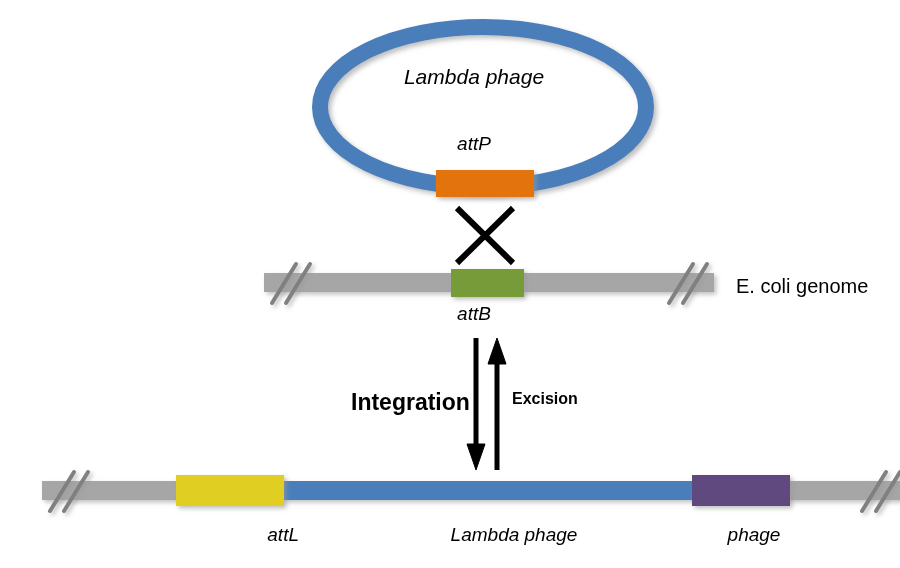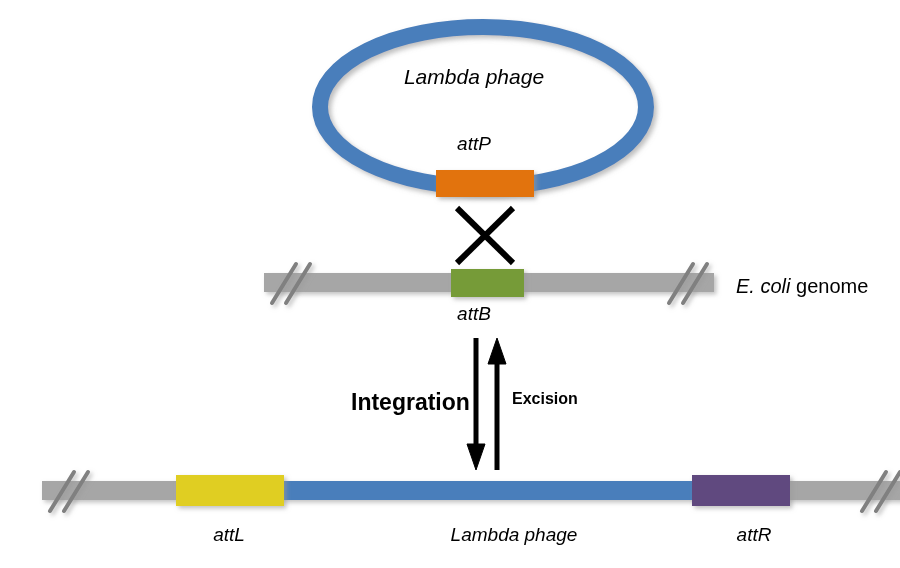--- a/index.html
+++ b/index.html
@@ -54,35 +54,35 @@
     left: 0; top: 296px;
     width: 900px;
     text-align: center;
     font-size: 19px;
     font-style: italic;
   }
   .lbl-genome {
     left: 712px; top: 268px;
     font-size: 20px;
   }
-  .lbl-genome .sp-italic { font-style: italic; }
+  .lbl-genome .sp-italic { }
   .lbl-integration {
     left: 327px; top: 383px;
     font-size: 23px;
     font-weight: bold;
   }
   .lbl-excision {
     left: 488px; top: 383px;
     font-size: 16px;
     font-weight: bold;
   }
   .lbl-attl {
     left: 135px; top: 517px;
     width: 140px;
-    text-align: center;
+    text-align: right;
     font-size: 19px;
     font-style: italic;
   }
   .lbl-attr {
     left: 660px; top: 517px;
     width: 140px;
     text-align: center;
     font-size: 19px;
     font-style: italic;
   }
@@ -192,15 +192,15 @@
     <div class="txt lbl-genome"><span class="sp-italic">E. coli</span><span> genome</span></div>
 
     <div class="txt lbl-integration">Integration</div>
 
     <div class="txt lbl-excision">Excision</div>
 
     <div class="txt lbl-attl">attL</div>
 
     <div class="txt lbl-phage-bottom">Lambda phage</div>
 
-    <div class="txt lbl-attr">attR</div>
+    <div class="txt lbl-attr">phage</div>
   </div>
 </div>
 
 </body></html>

